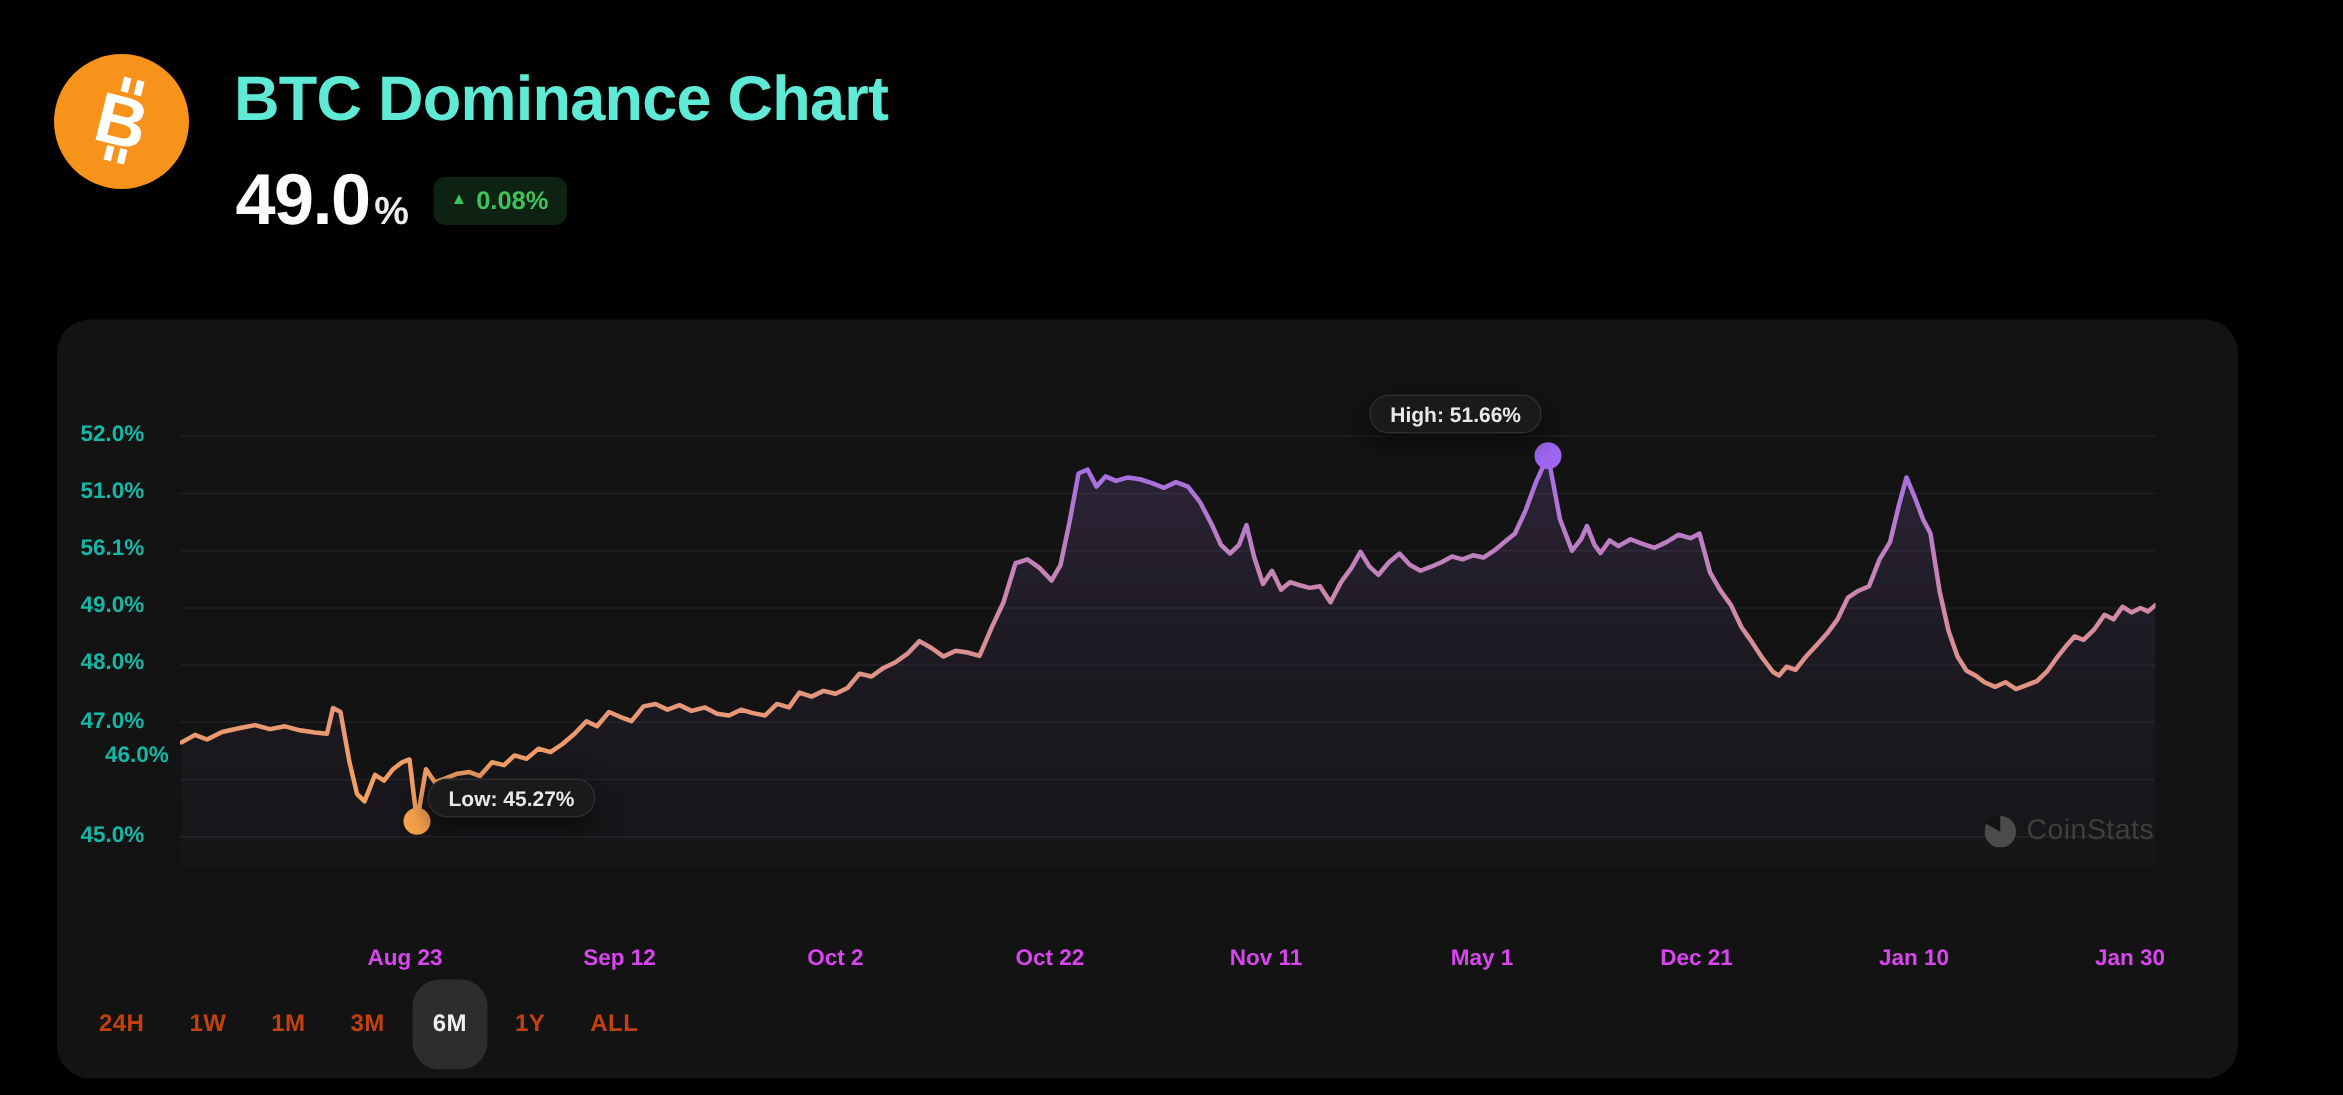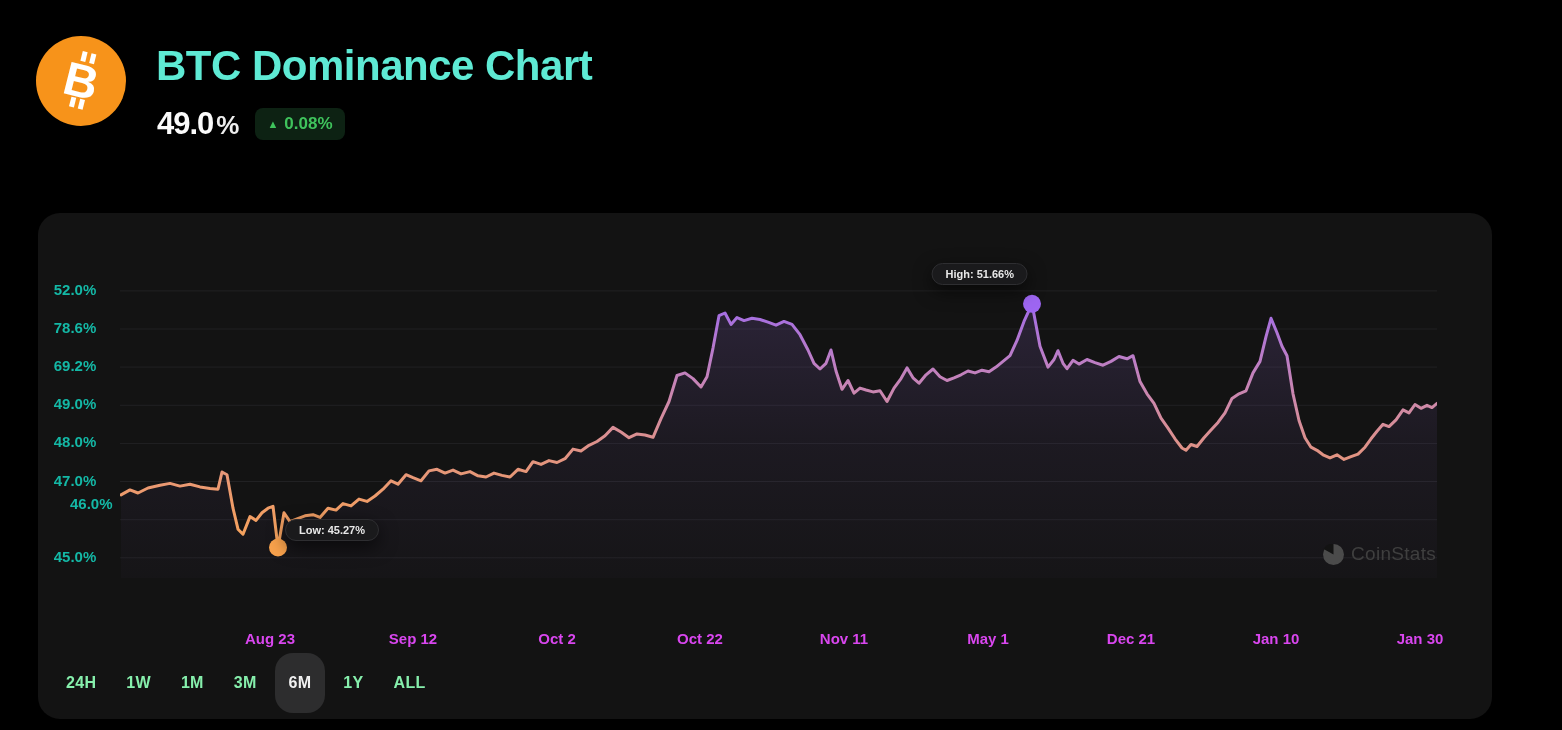--- a/index.html
+++ b/index.html
@@ -16,21 +16,21 @@
   .page-title {
     position:absolute; left:156px; top:42px;
     font-size:42px; font-weight:700; color:#5eead4; letter-spacing:-0.5px;
     white-space:nowrap;
   }
   .value-row {
     position:absolute; left:157px; top:106px;
     display:flex; align-items:center; gap:16px;
   }
   .big-value { display:flex; align-items:baseline; color:#fbfbfb; }
-  .big-value .num { font-size:31px; font-weight:700; letter-spacing:-1px; }
+  .big-value .num { font-size:48px; font-weight:700; letter-spacing:-1px; }
   .big-value .unit { font-size:26px; font-weight:600; margin-left:3px; color:#ededed; }
   .change-badge {
     display:inline-flex; align-items:center; gap:6px;
     background:#0d2213; border-radius:8px; padding:6px 12px;
     font-size:17px; font-weight:700; color:#3fc35c;
   }
   .change-badge .arrow { font-size:11px; line-height:1; }
 
   
   .card {
@@ -42,37 +42,37 @@
     position:absolute; left:0; width:74px; text-align:center;
     font-size:15px; font-weight:600; color:#14b8a6; white-space:nowrap;
   }
   .x-tick {
     position:absolute; top:378px; width:90px; text-align:center;
     font-size:15px; font-weight:700; color:#d946ef; white-space:nowrap;margin-top:39px;
   }
   .tooltip-pill {
     position:absolute; white-space:nowrap;
     background:#1a1a1c; border:1px solid #2e2e31; border-radius:14px;
-    padding:4px 13px; font-size:11px; font-weight:700; color:#e8e8e8;
+    padding:4px 13px; font-size:14px; font-weight:700; color:#e8e8e8;
     box-shadow:0 6px 18px rgba(0,0,0,.6); z-index:3;
   }
   .watermark {
     position:absolute; left:1285px; top:330px;
     display:flex; align-items:center; gap:7px;
     font-size:19px; color:#3f3f3f; letter-spacing:.3px;
   }
   .range-row {
     position:absolute; left:16px; top:440px;
     display:flex; align-items:center; gap:6px;
   }
   .range-btn {
     border:none; background:transparent; cursor:pointer;
     padding:8px 12px; border-radius:18px;
     font-family:"Liberation Sans", sans-serif;
-    font-size:16px; font-weight:700; color:#86efac; letter-spacing:.3px;
+    font-size:16px; font-weight:700; color:#c2410c; letter-spacing:.3px;
   }
   .range-btn.selected { background:#2d2d2e; color:#f1f1f1; padding:21px 14px; }
 </style>
 </head>
 <body>
 
 <div class="page">
 
   <div class="logo">
     <svg width="90" height="90" viewBox="0 0 90 90">
@@ -128,22 +128,22 @@
         <line x1="0" x2="1317" y1="251.7" y2="251.7" stroke="#212123" stroke-width="1"></line>
         <line x1="0" x2="1317" y1="289.8" y2="289.8" stroke="#212123" stroke-width="1"></line>
         <path d="M1,226.9 L10,221.9 L18,225.0 L28,220.0 L40,217.3 L50,215.4 L60,218.1 L70,216.2 L80,218.9 L90,220.4 L98,221.2 L102,204.0 L107,206.7 L113,240.2 L118,261.2 L123,266.2 L130,248.6 L136,252.4 L142,244.8 L148,240.2 L153,238.3 L158,279.5 L164,244.8 L170,253.6 L177,250.9 L185,247.8 L193,246.7 L200,249.4 L208,240.2 L216,242.1 L223,235.6 L231,237.9 L239,231.1 L247,233.4 L255,228.0 L263,221.2 L271,212.8 L278,216.2 L286,206.7 L293,209.7 L301,212.8 L309,202.9 L317,201.3 L325,205.1 L333,202.1 L341,205.9 L350,203.6 L358,207.8 L366,209.0 L374,205.1 L382,207.4 L390,209.0 L398,201.3 L406,203.6 L413,193.7 L421,196.4 L429,192.6 L437,194.5 L445,190.7 L453,181.1 L461,183.0 L469,177.3 L477,173.5 L485,167.8 L493,159.4 L501,164.0 L509,169.7 L517,165.9 L525,167.0 L533,169.3 L541,150.6 L549,133.5 L557,107.5 L565,104.9 L573,110.6 L581,119.0 L587,108.7 L593,80.1 L599,47.7 L605,45.0 L611,56.4 L617,49.6 L624,52.6 L632,50.3 L640,51.5 L648,54.1 L656,57.2 L664,53.4 L672,56.4 L680,66.7 L688,82.0 L694,95.3 L700,101.0 L706,95.3 L711,82.0 L716,103.0 L722,121.3 L728,112.5 L734,125.1 L740,120.1 L746,122.0 L753,123.9 L760,122.8 L767,133.5 L774,120.1 L781,110.6 L787,99.9 L793,109.8 L799,115.2 L806,106.8 L813,101.0 L820,108.7 L827,112.5 L834,109.8 L841,106.8 L848,103.0 L855,104.9 L862,102.2 L869,103.7 L876,99.1 L883,93.4 L890,87.7 L897,72.4 L904,53.4 L912,35.8 L920,78.2 L928,99.1 L934,91.5 L938,82.7 L943,95.3 L947,100.7 L953,92.3 L959,96.1 L967,91.5 L975,94.6 L983,97.2 L991,93.4 L999,88.5 L1007,90.8 L1013,87.7 L1020,113.6 L1027,125.8 L1034,135.4 L1041,150.2 L1048,160.1 L1055,170.8 L1062,180.0 L1066,182.3 L1071,176.5 L1077,178.5 L1084,169.7 L1091,162.1 L1098,154.4 L1105,144.9 L1112,130.4 L1119,125.8 L1126,122.8 L1133,104.9 L1140,93.4 L1146,68.6 L1151,50.3 L1157,64.8 L1162,78.2 L1167,87.7 L1173,125.8 L1179,152.5 L1185,169.7 L1191,179.2 L1197,182.3 L1203,186.8 L1210,189.9 L1217,186.8 L1224,191.4 L1231,188.7 L1238,186.1 L1245,179.2 L1251,170.8 L1257,163.2 L1263,156.3 L1269,158.6 L1276,151.8 L1283,141.8 L1289,144.9 L1295,136.5 L1301,140.3 L1307,137.3 L1312,139.6 L1317,135.4 L1317,310 L1,310 Z" fill="url(#areaGrad)" stroke="none"></path>
         <path d="M1,226.9 L10,221.9 L18,225.0 L28,220.0 L40,217.3 L50,215.4 L60,218.1 L70,216.2 L80,218.9 L90,220.4 L98,221.2 L102,204.0 L107,206.7 L113,240.2 L118,261.2 L123,266.2 L130,248.6 L136,252.4 L142,244.8 L148,240.2 L153,238.3 L158,279.5 L164,244.8 L170,253.6 L177,250.9 L185,247.8 L193,246.7 L200,249.4 L208,240.2 L216,242.1 L223,235.6 L231,237.9 L239,231.1 L247,233.4 L255,228.0 L263,221.2 L271,212.8 L278,216.2 L286,206.7 L293,209.7 L301,212.8 L309,202.9 L317,201.3 L325,205.1 L333,202.1 L341,205.9 L350,203.6 L358,207.8 L366,209.0 L374,205.1 L382,207.4 L390,209.0 L398,201.3 L406,203.6 L413,193.7 L421,196.4 L429,192.6 L437,194.5 L445,190.7 L453,181.1 L461,183.0 L469,177.3 L477,173.5 L485,167.8 L493,159.4 L501,164.0 L509,169.7 L517,165.9 L525,167.0 L533,169.3 L541,150.6 L549,133.5 L557,107.5 L565,104.9 L573,110.6 L581,119.0 L587,108.7 L593,80.1 L599,47.7 L605,45.0 L611,56.4 L617,49.6 L624,52.6 L632,50.3 L640,51.5 L648,54.1 L656,57.2 L664,53.4 L672,56.4 L680,66.7 L688,82.0 L694,95.3 L700,101.0 L706,95.3 L711,82.0 L716,103.0 L722,121.3 L728,112.5 L734,125.1 L740,120.1 L746,122.0 L753,123.9 L760,122.8 L767,133.5 L774,120.1 L781,110.6 L787,99.9 L793,109.8 L799,115.2 L806,106.8 L813,101.0 L820,108.7 L827,112.5 L834,109.8 L841,106.8 L848,103.0 L855,104.9 L862,102.2 L869,103.7 L876,99.1 L883,93.4 L890,87.7 L897,72.4 L904,53.4 L912,35.8 L920,78.2 L928,99.1 L934,91.5 L938,82.7 L943,95.3 L947,100.7 L953,92.3 L959,96.1 L967,91.5 L975,94.6 L983,97.2 L991,93.4 L999,88.5 L1007,90.8 L1013,87.7 L1020,113.6 L1027,125.8 L1034,135.4 L1041,150.2 L1048,160.1 L1055,170.8 L1062,180.0 L1066,182.3 L1071,176.5 L1077,178.5 L1084,169.7 L1091,162.1 L1098,154.4 L1105,144.9 L1112,130.4 L1119,125.8 L1126,122.8 L1133,104.9 L1140,93.4 L1146,68.6 L1151,50.3 L1157,64.8 L1162,78.2 L1167,87.7 L1173,125.8 L1179,152.5 L1185,169.7 L1191,179.2 L1197,182.3 L1203,186.8 L1210,189.9 L1217,186.8 L1224,191.4 L1231,188.7 L1238,186.1 L1245,179.2 L1251,170.8 L1257,163.2 L1263,156.3 L1269,158.6 L1276,151.8 L1283,141.8 L1289,144.9 L1295,136.5 L1301,140.3 L1307,137.3 L1312,139.6 L1317,135.4" fill="none" stroke="url(#lineGrad)" stroke-width="3" stroke-linejoin="round" stroke-linecap="round"></path>
         <circle cx="158" cy="279.5" r="9" fill="#f9a24c"></circle>
         <circle cx="912" cy="35.8" r="9" fill="#9e66f2"></circle>
       </svg>
 
     <div id="y-axis">
         <div class="y-tick" style="top: 67.8782px;">52.0%</div>
-        <div class="y-tick" style="top: 106.009px;">78.6%</div>
-        <div class="y-tick" style="top: 144.139px;">69.2%</div>
+        <div class="y-tick" style="top: 106.009px;">51.0%</div>
+        <div class="y-tick" style="top: 144.139px;">56.1%</div>
         <div class="y-tick" style="top: 182.269px;">49.0%</div>
         <div class="y-tick" style="top: 220.4px;">48.0%</div>
         <div class="y-tick" style="top: 258.53px;">47.0%</div>
         <div class="y-tick" style="top: 282px; padding-left: 32px;">46.0%</div>
         <div class="y-tick" style="top: 334.791px;">45.0%</div>
       </div>
     <div id="x-axis">
         <div class="x-tick" style="left: 187px;">Aug 23</div>
         <div class="x-tick" style="left: 330px;">Sep 12</div>
         <div class="x-tick" style="left: 474px;">Oct 2</div>

